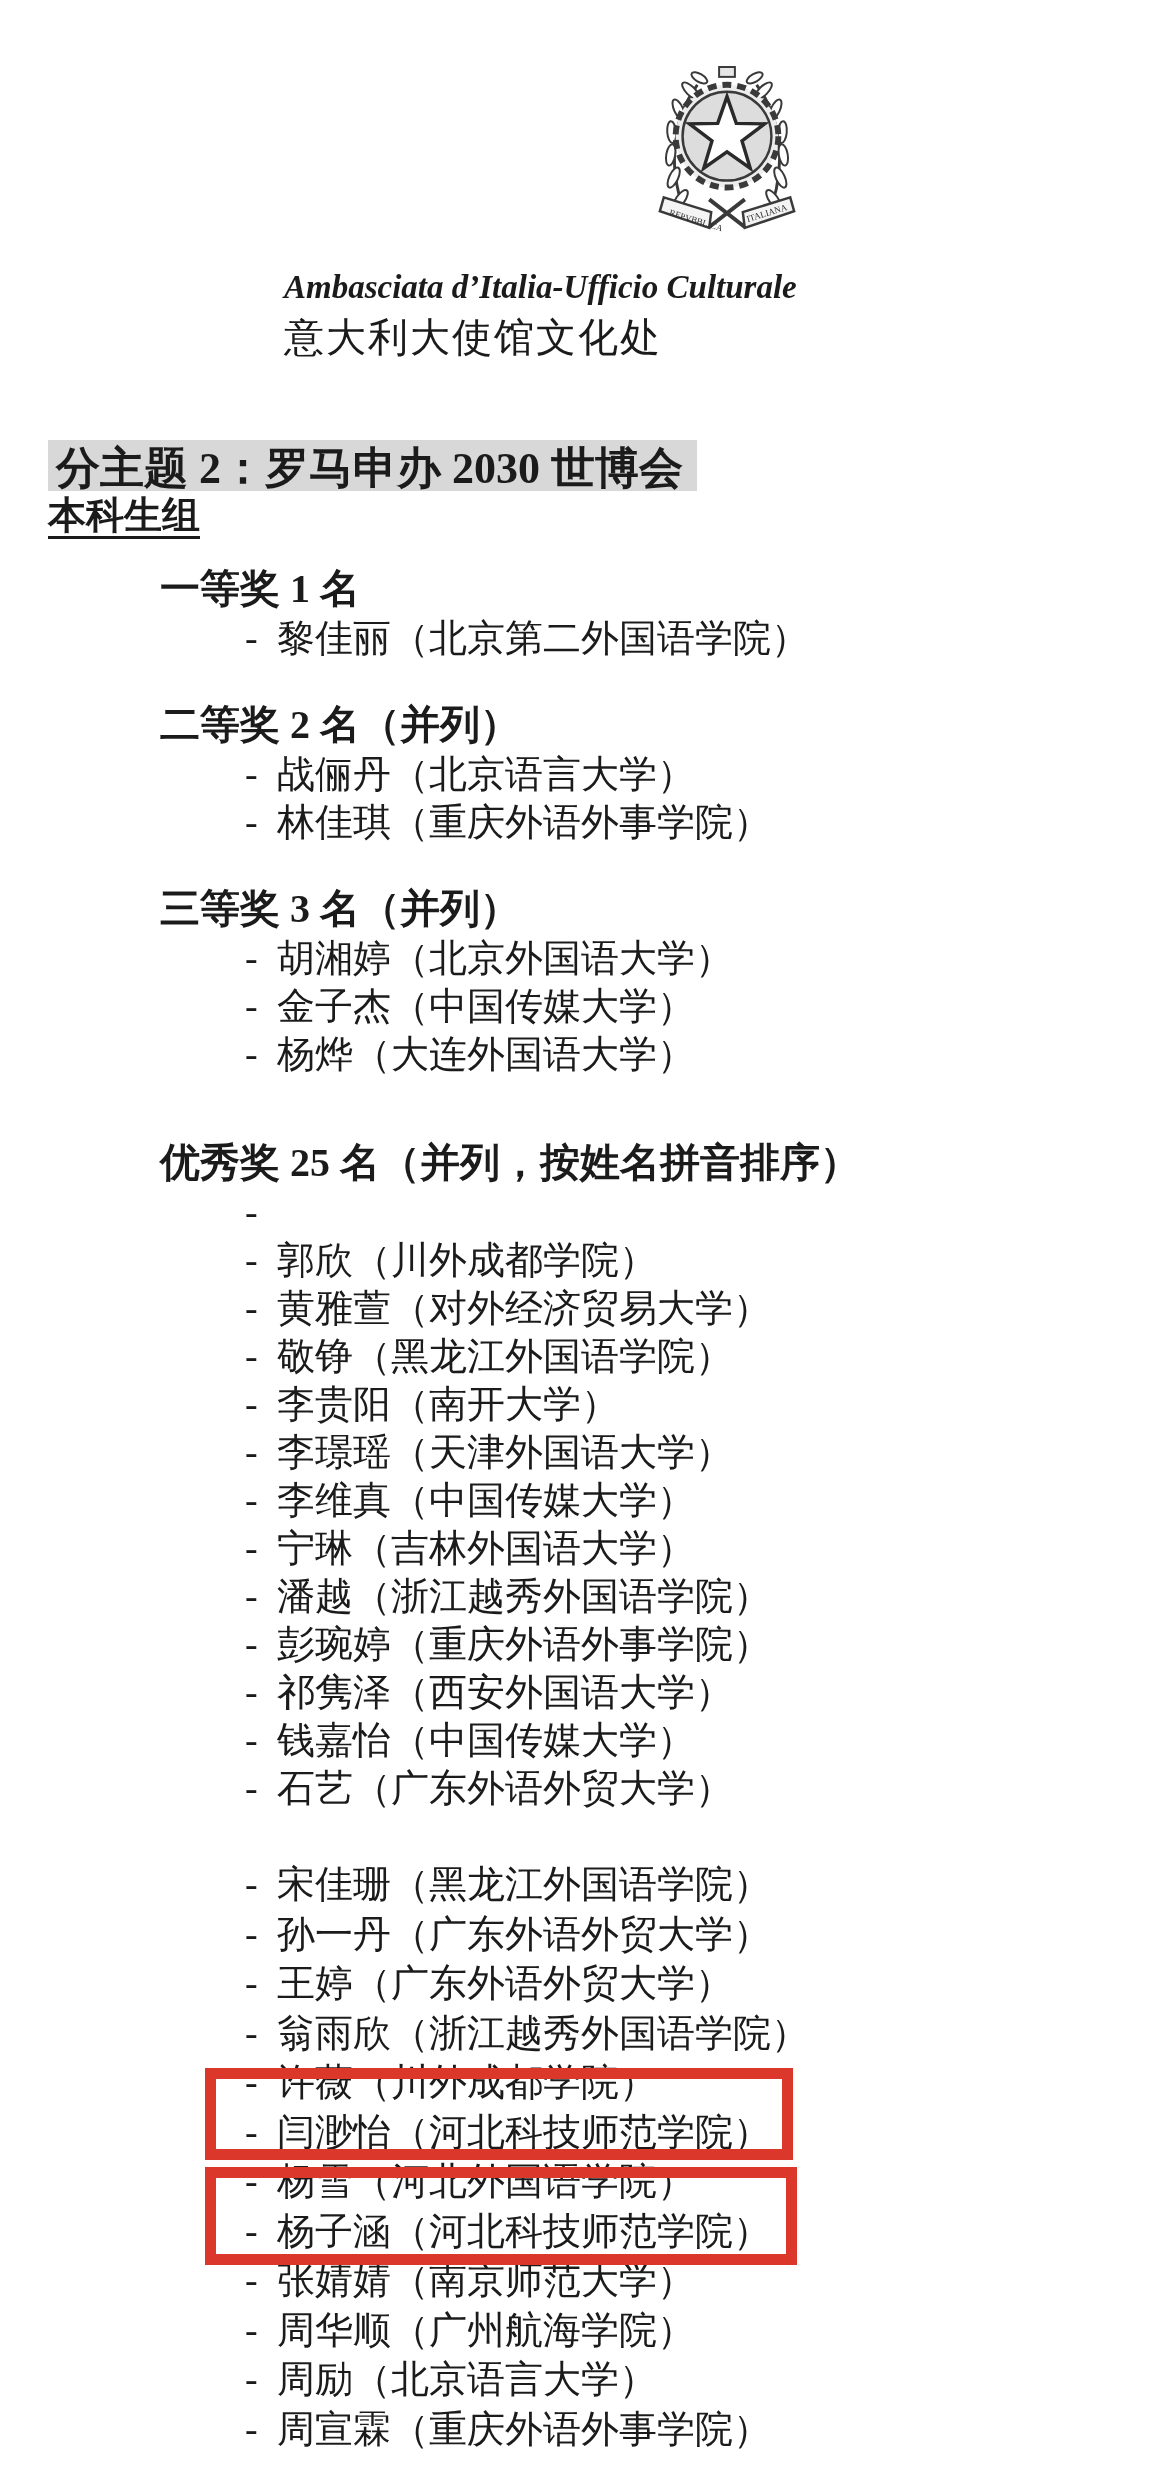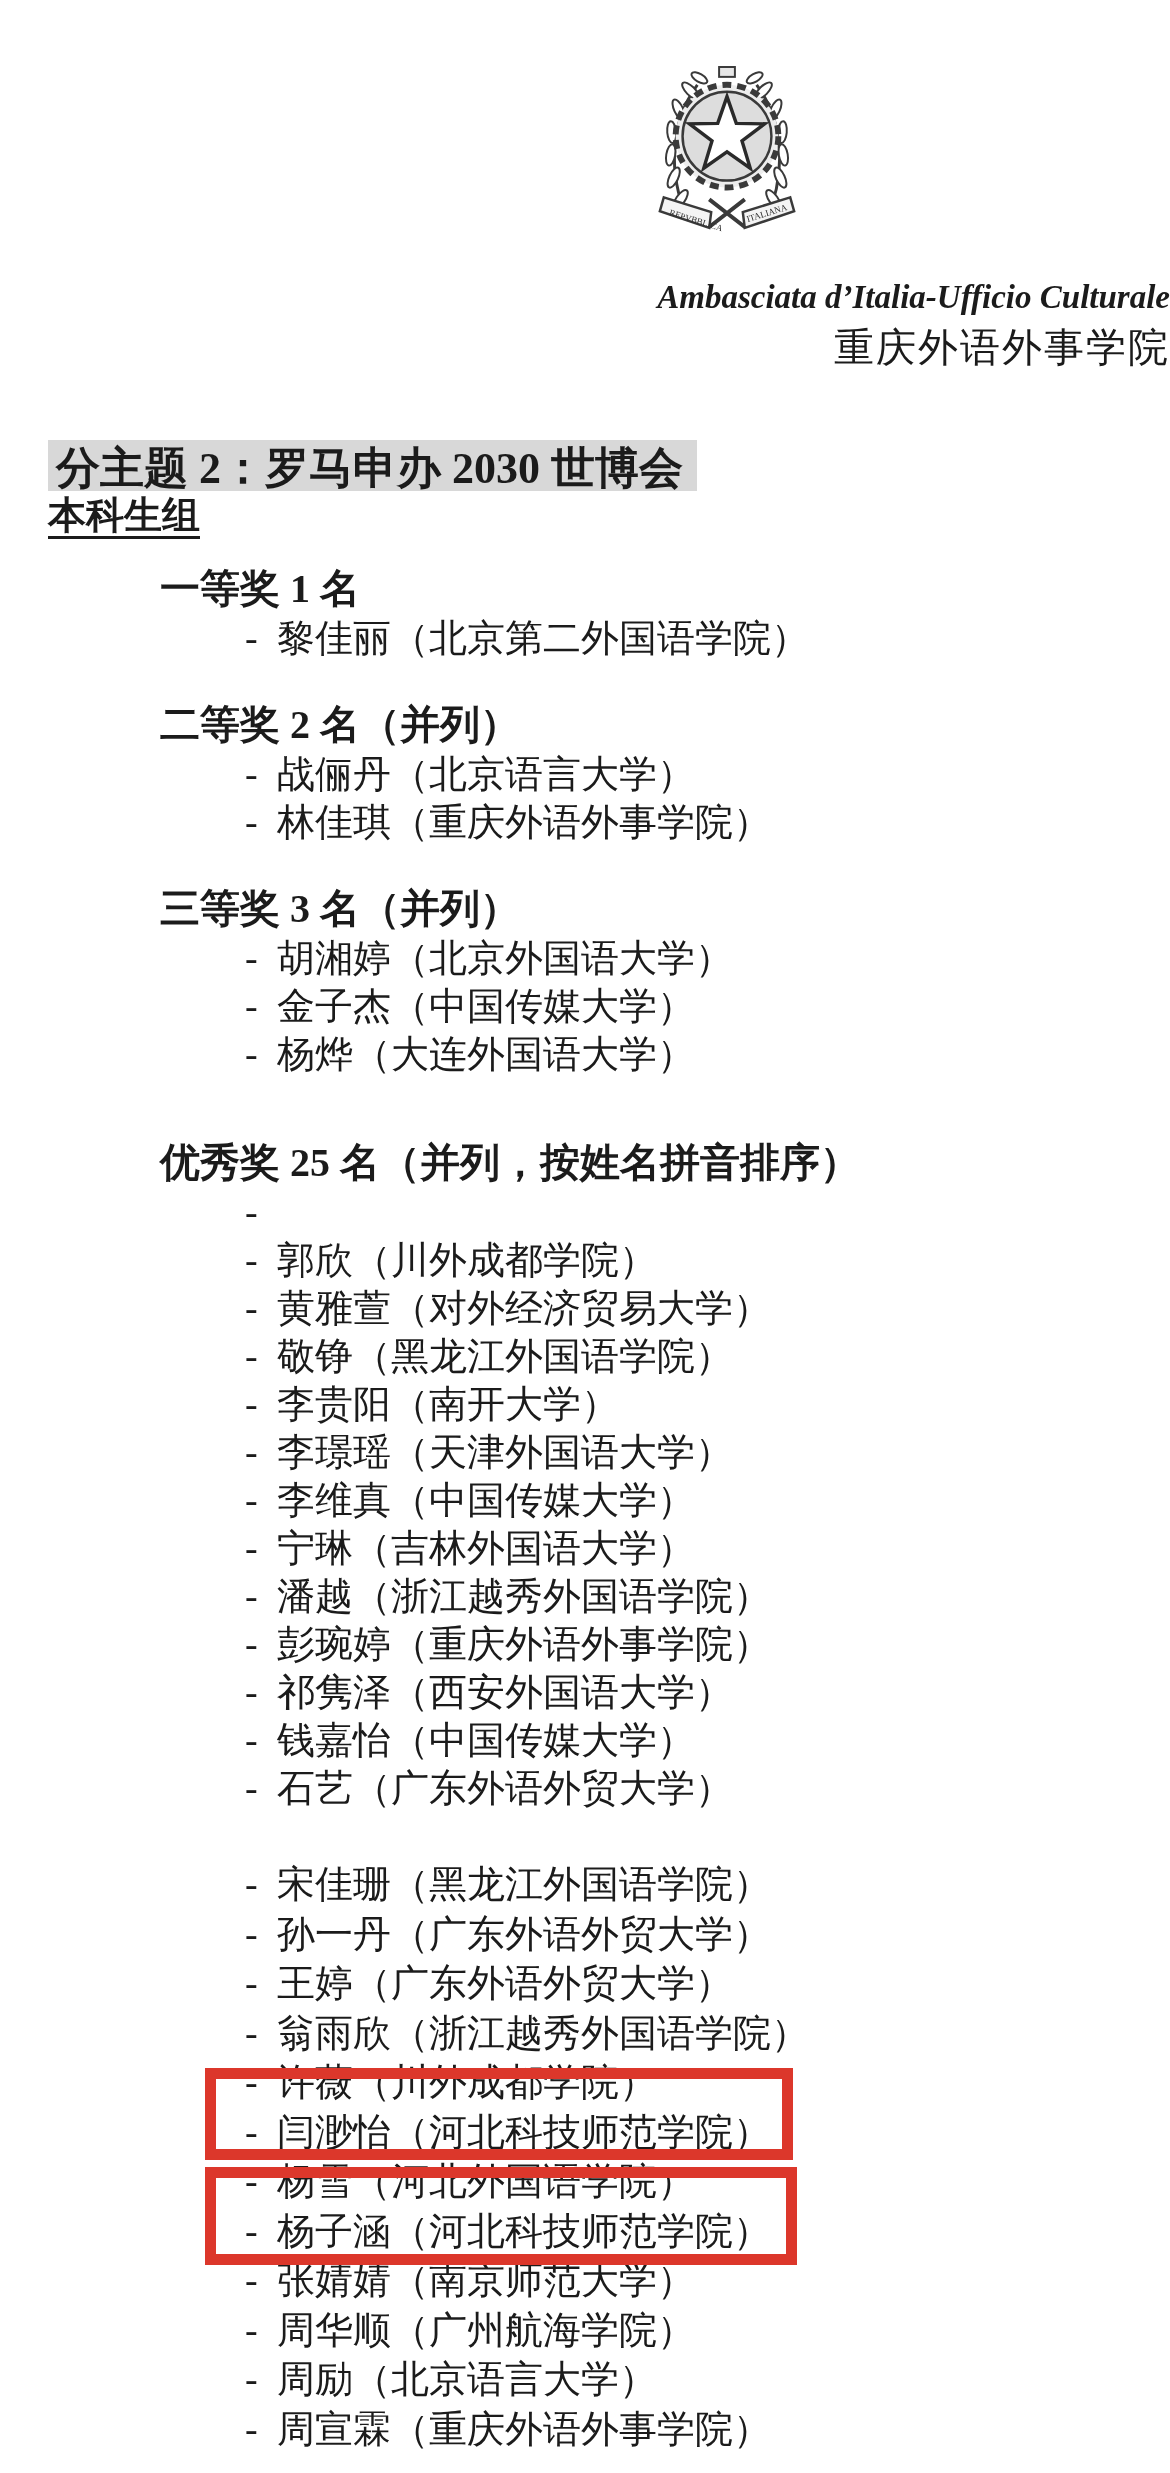--- a/index.html
+++ b/index.html
@@ -2,21 +2,21 @@
 <html><head>
 <meta charset="utf-8">
 <style>
   html,body{margin:0;padding:0;background:#ffffff;}
   .page{
     position:relative;width:1170px;height:2473px;background:#ffffff;
     font-family:"Liberation Serif","DejaVu Serif",serif;color:#1b1b1b;overflow:hidden;
   }
   
   .emblem{position:absolute;left:648px;top:50px;width:158px;height:192px;}
-  .letterhead-text{position:absolute;left:284px;top:274px;width:886px;text-align:right;}
+  .letterhead-text{position:absolute;left:284px;top:264px;width:886px;text-align:left;}
   .org-italian{
     font-family:"Liberation Serif","DejaVu Serif",serif;font-style:italic;font-weight:600;
     font-size:33px;line-height:46px;white-space:nowrap;
   }
   .org-chinese{
     font-family:"Liberation Sans","DejaVu Sans",sans-serif;
     font-size:40px;line-height:54px;letter-spacing:2px;white-space:nowrap;
   }
   
   .topic-header{
@@ -97,21 +97,21 @@
 
       <path d="M16,148 L64,163 L62,179 L12,162 Z" fill="#f4f4f4" stroke="#3a3a3a" stroke-width="2.5"></path>
       <path d="M144,148 L96,163 L98,179 L148,162 Z" fill="#f4f4f4" stroke="#3a3a3a" stroke-width="2.5"></path>
       <text x="21" y="166" font-size="9" transform="rotate(17 21 166)">REPVBBLICA</text>
       <text x="101" y="173" font-size="9" transform="rotate(-17 101 173)">ITALIANA</text>
     </svg>
   </div>
 
   <div class="letterhead-text">
     <div class="org-italian">Ambasciata d’Italia-Ufficio Culturale</div>
-    <div class="org-chinese">重庆外语外事学院</div>
+    <div class="org-chinese">意大利大使馆文化处</div>
   </div>
 
   <div class="topic-header">分主题 2：罗马申办 2030 世博会</div>
 
   <div class="group-header">本科生组</div>
 
   <div class="sections">
       <div class="award-section">
         <div class="award-title">一等奖 1 名</div>
         <div class="winner-group">

